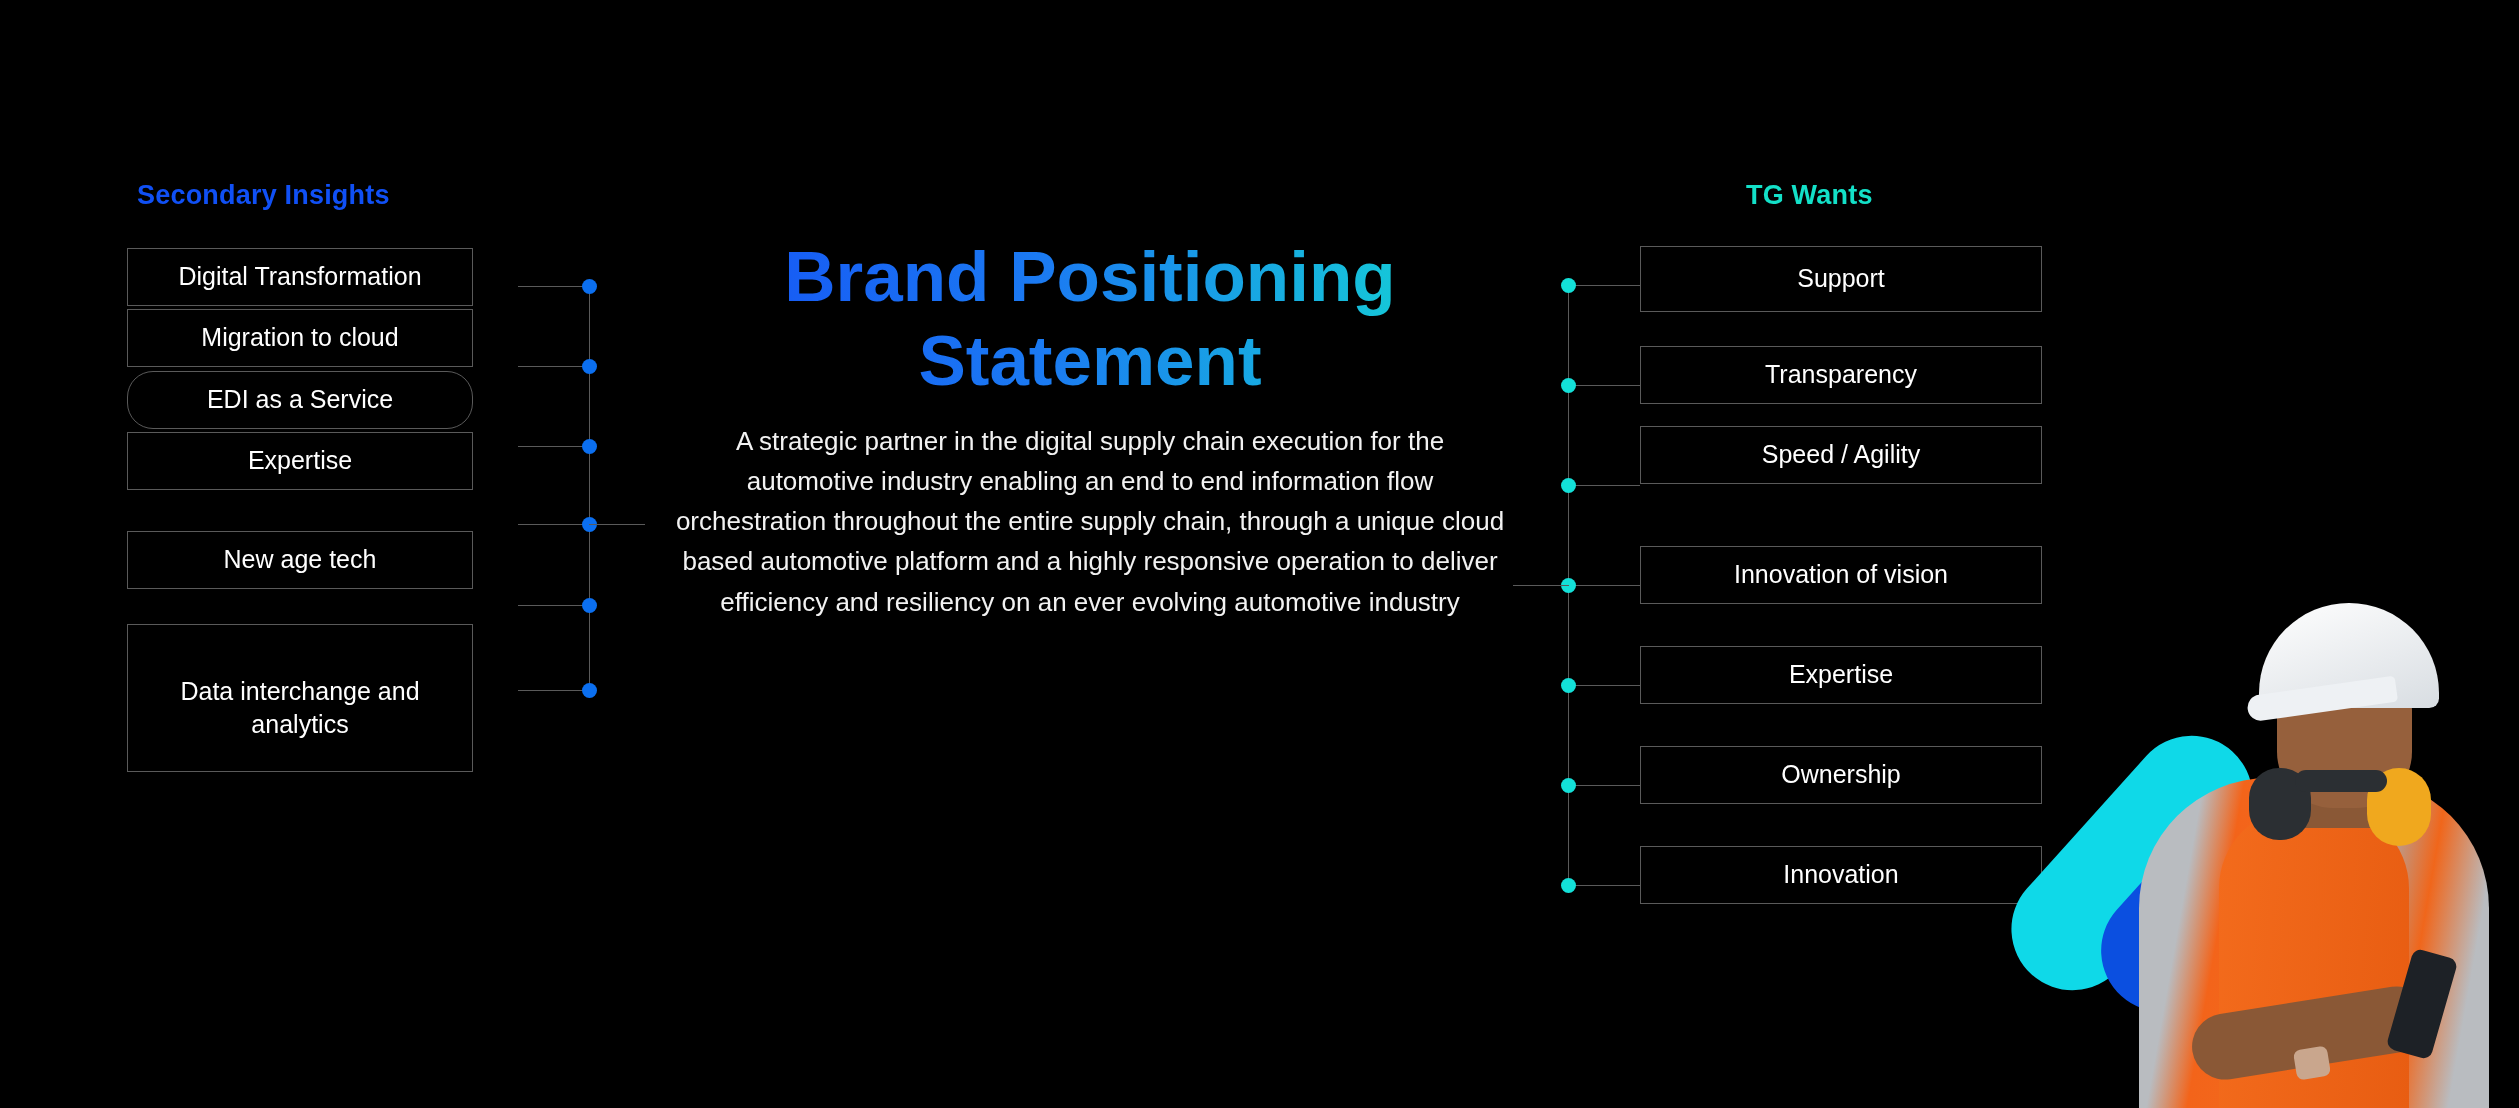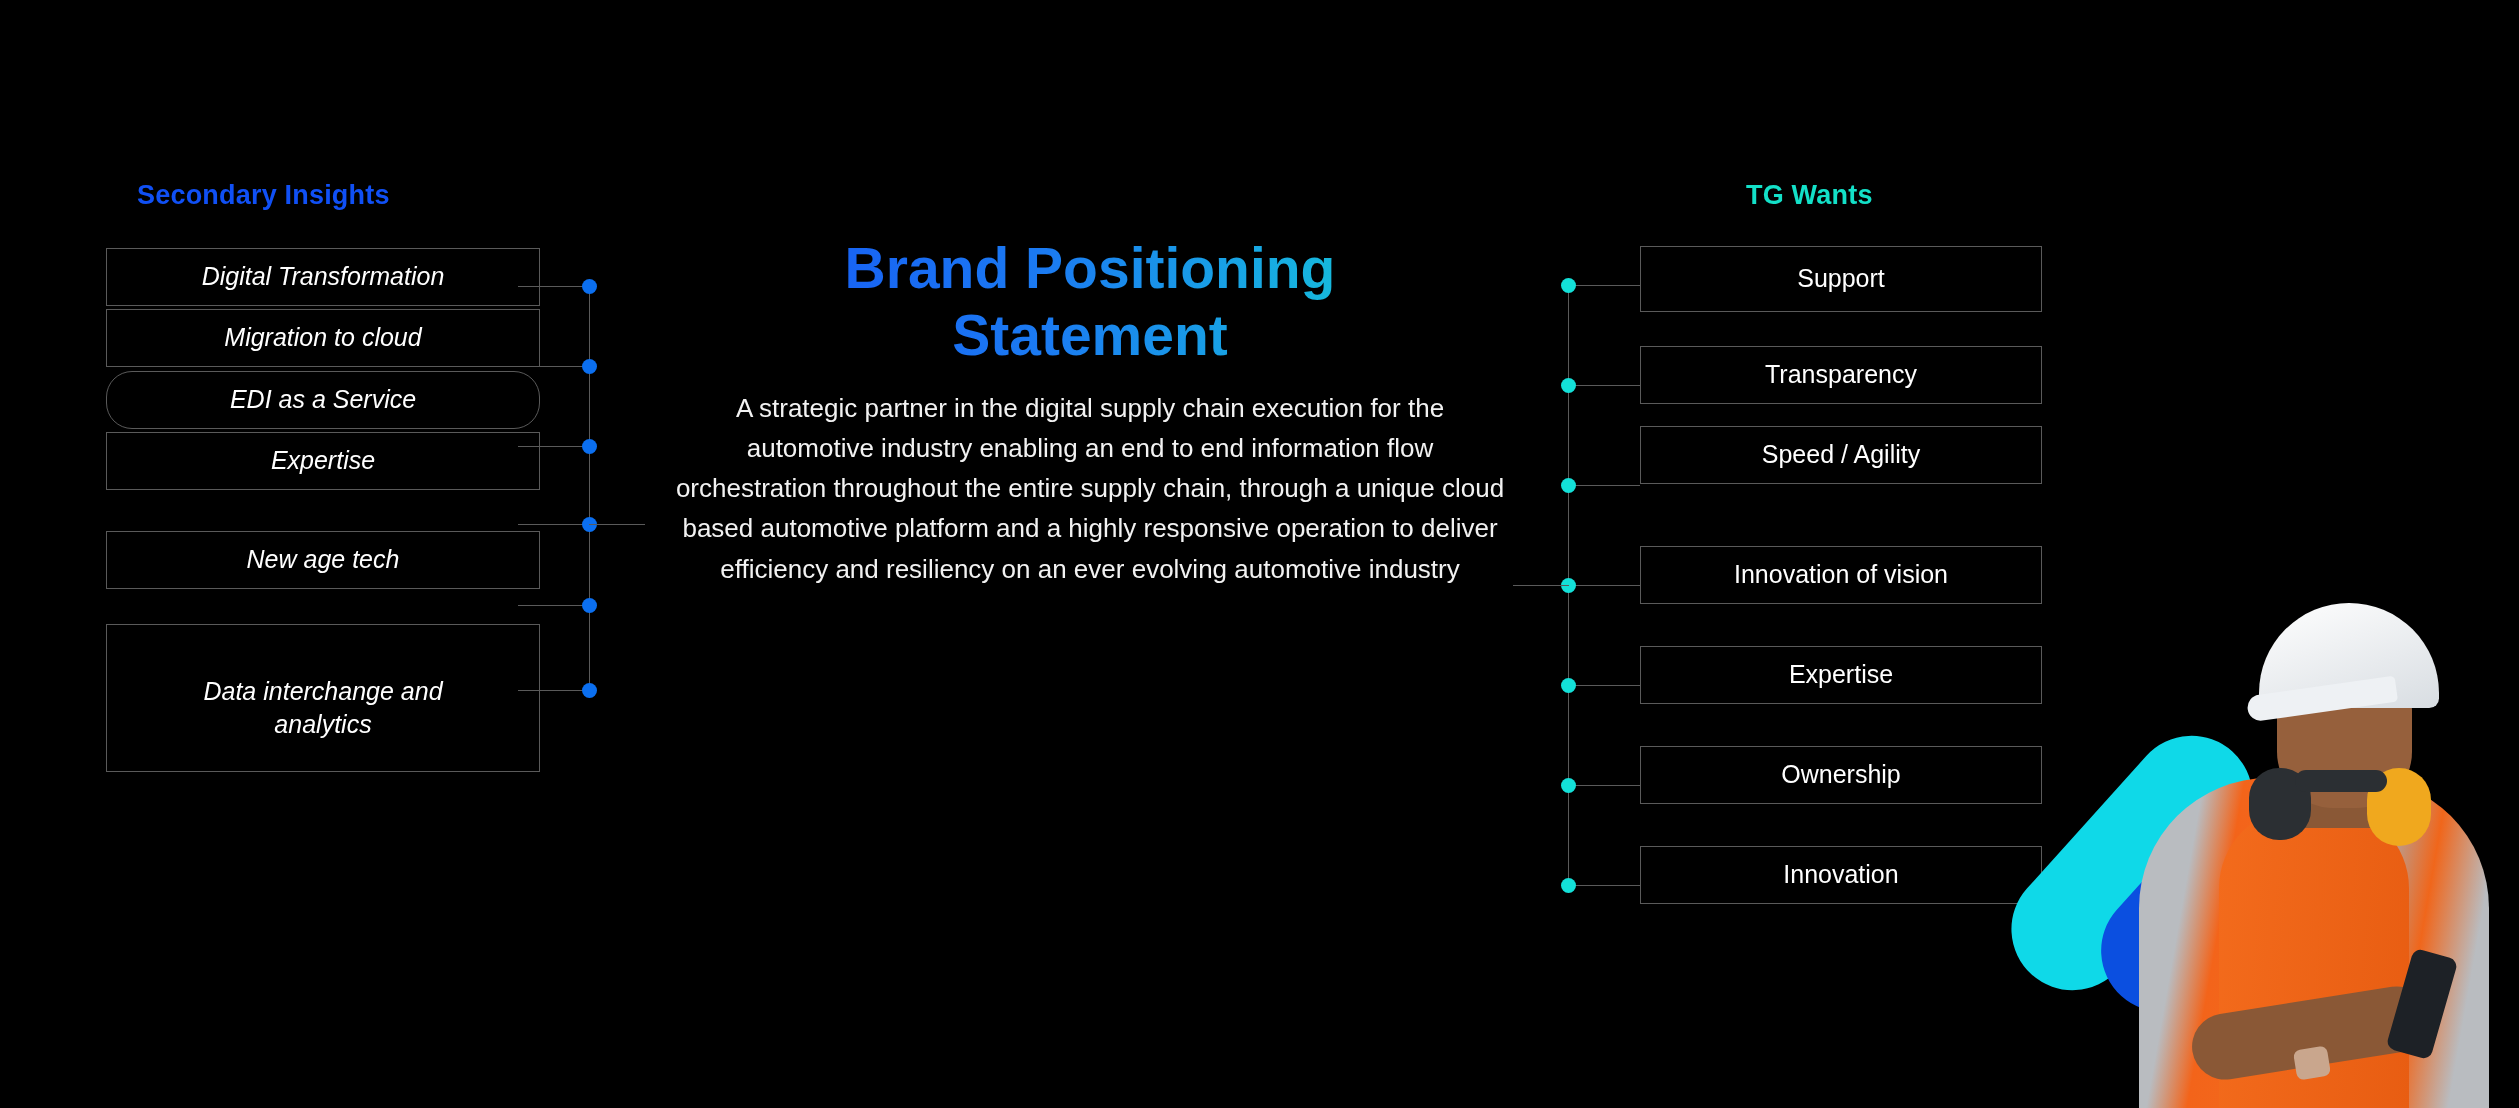--- a/index.html
+++ b/index.html
@@ -19,39 +19,39 @@
   #heading-right{left:1746px;top:180px;color:#13E0C8;}
 
   
   .box{
     position:absolute;box-sizing:border-box;
     border:1px solid #5a5a5a;background:#000;
     display:flex;align-items:center;justify-content:center;
     color:#ffffff;font-size:25px;line-height:1.33;text-align:center;
     padding:4px 12px;
   }
-  .left-col .box{left:106px;width:434px;font-style:italic;}
+  .left-col .box{left:127px;width:346px;}
   .right-col .box{left:1640px;width:402px;}
 
   
   .spine{position:absolute;width:1px;background:#5a5a5a;}
   #spine-left{left:589px;}
   #spine-right{left:1568px;}
   .stub{position:absolute;height:1px;background:#5a5a5a;}
   .dot{position:absolute;width:15px;height:15px;border-radius:50%;}
   .dot.blue{background:#0B6FF0;}
   .dot.cyan{background:#13E0D8;}
   .branch{position:absolute;height:1px;background:#5a5a5a;}
 
   
   #centre{
     position:absolute;left:662px;top:235px;width:856px;text-align:center;
   }
   #centre-title{
-    font-size:57px;font-weight:bold;line-height:1.18;margin:0 0 18px 0;
+    font-size:71px;font-weight:bold;line-height:1.18;margin:0 0 18px 0;
     background:linear-gradient(90deg,#1550F5 0%,#1B7BF2 45%,#13E0D0 100%);
     -webkit-background-clip:text;background-clip:text;
     -webkit-text-fill-color:transparent;color:transparent;
     padding:0 70px;
   }
   #centre-body{
     font-size:26px;line-height:1.55;color:#f2f2f2;margin:0;
     padding:0 10px;
   }
 

